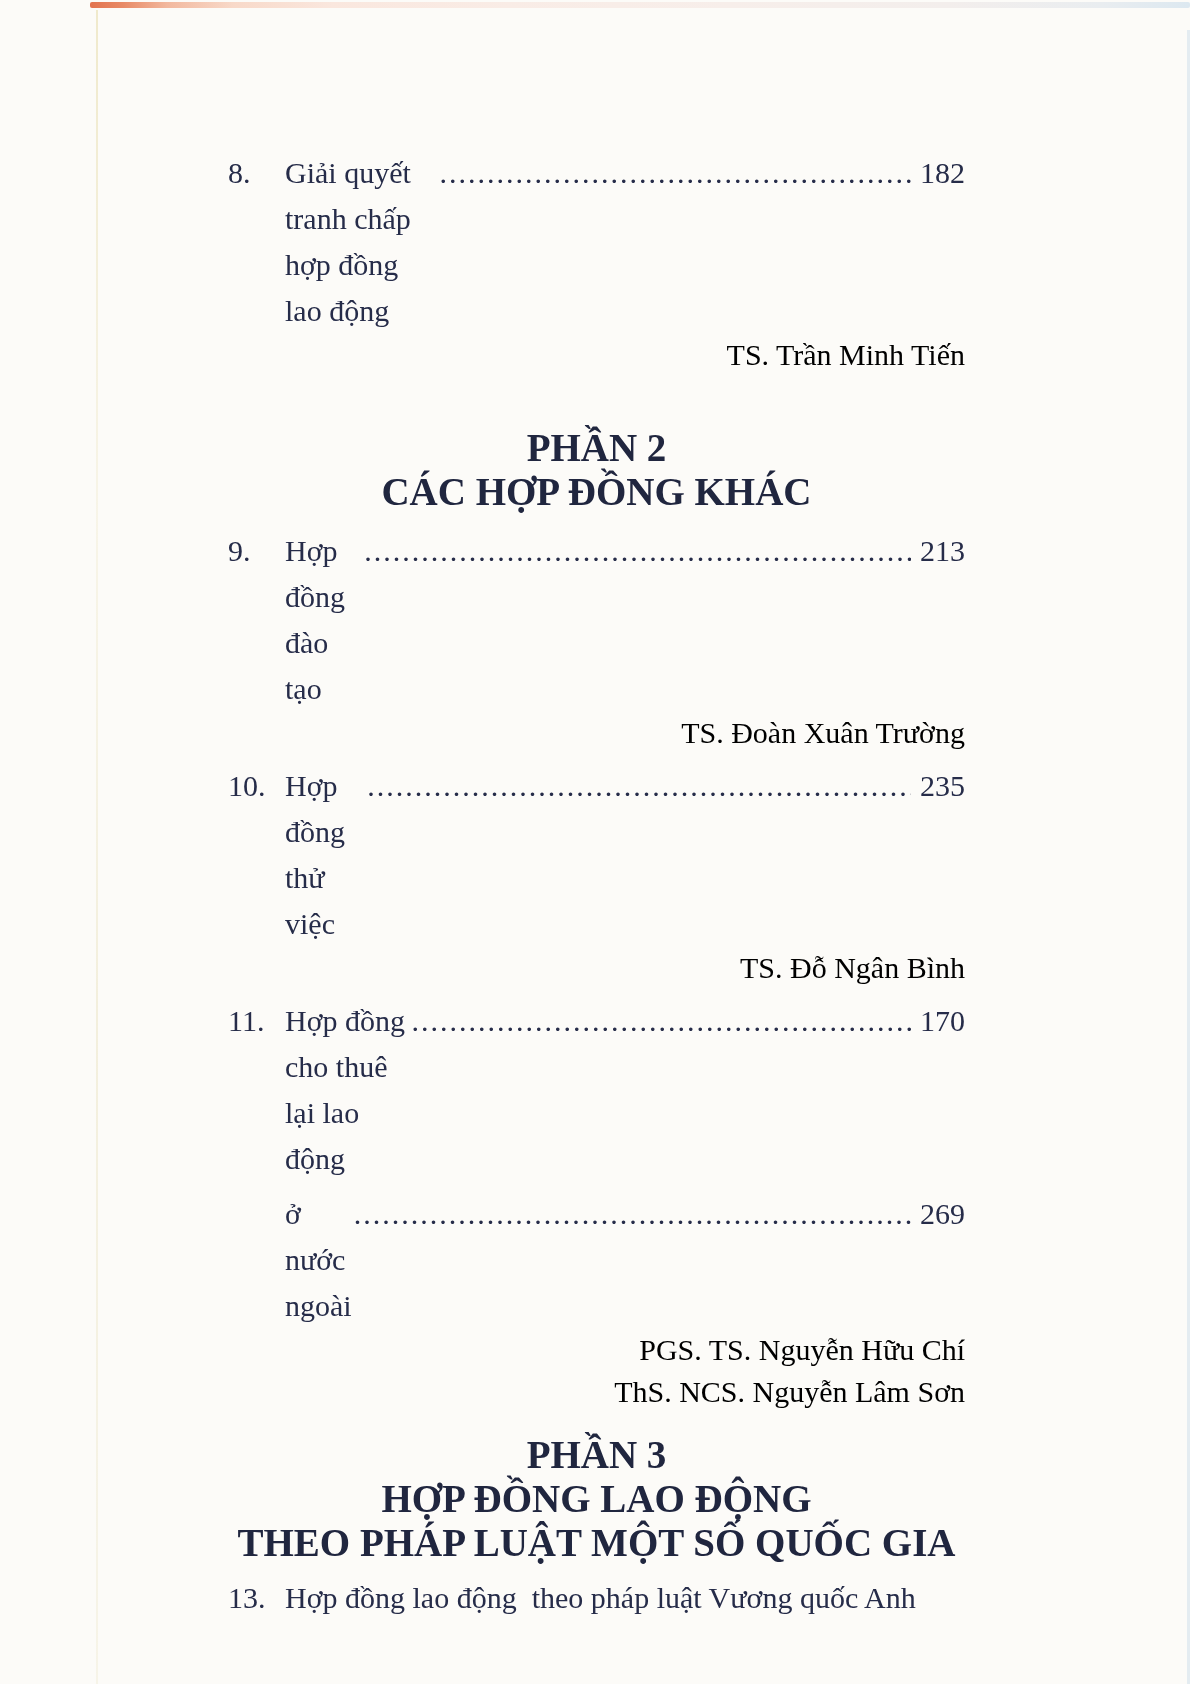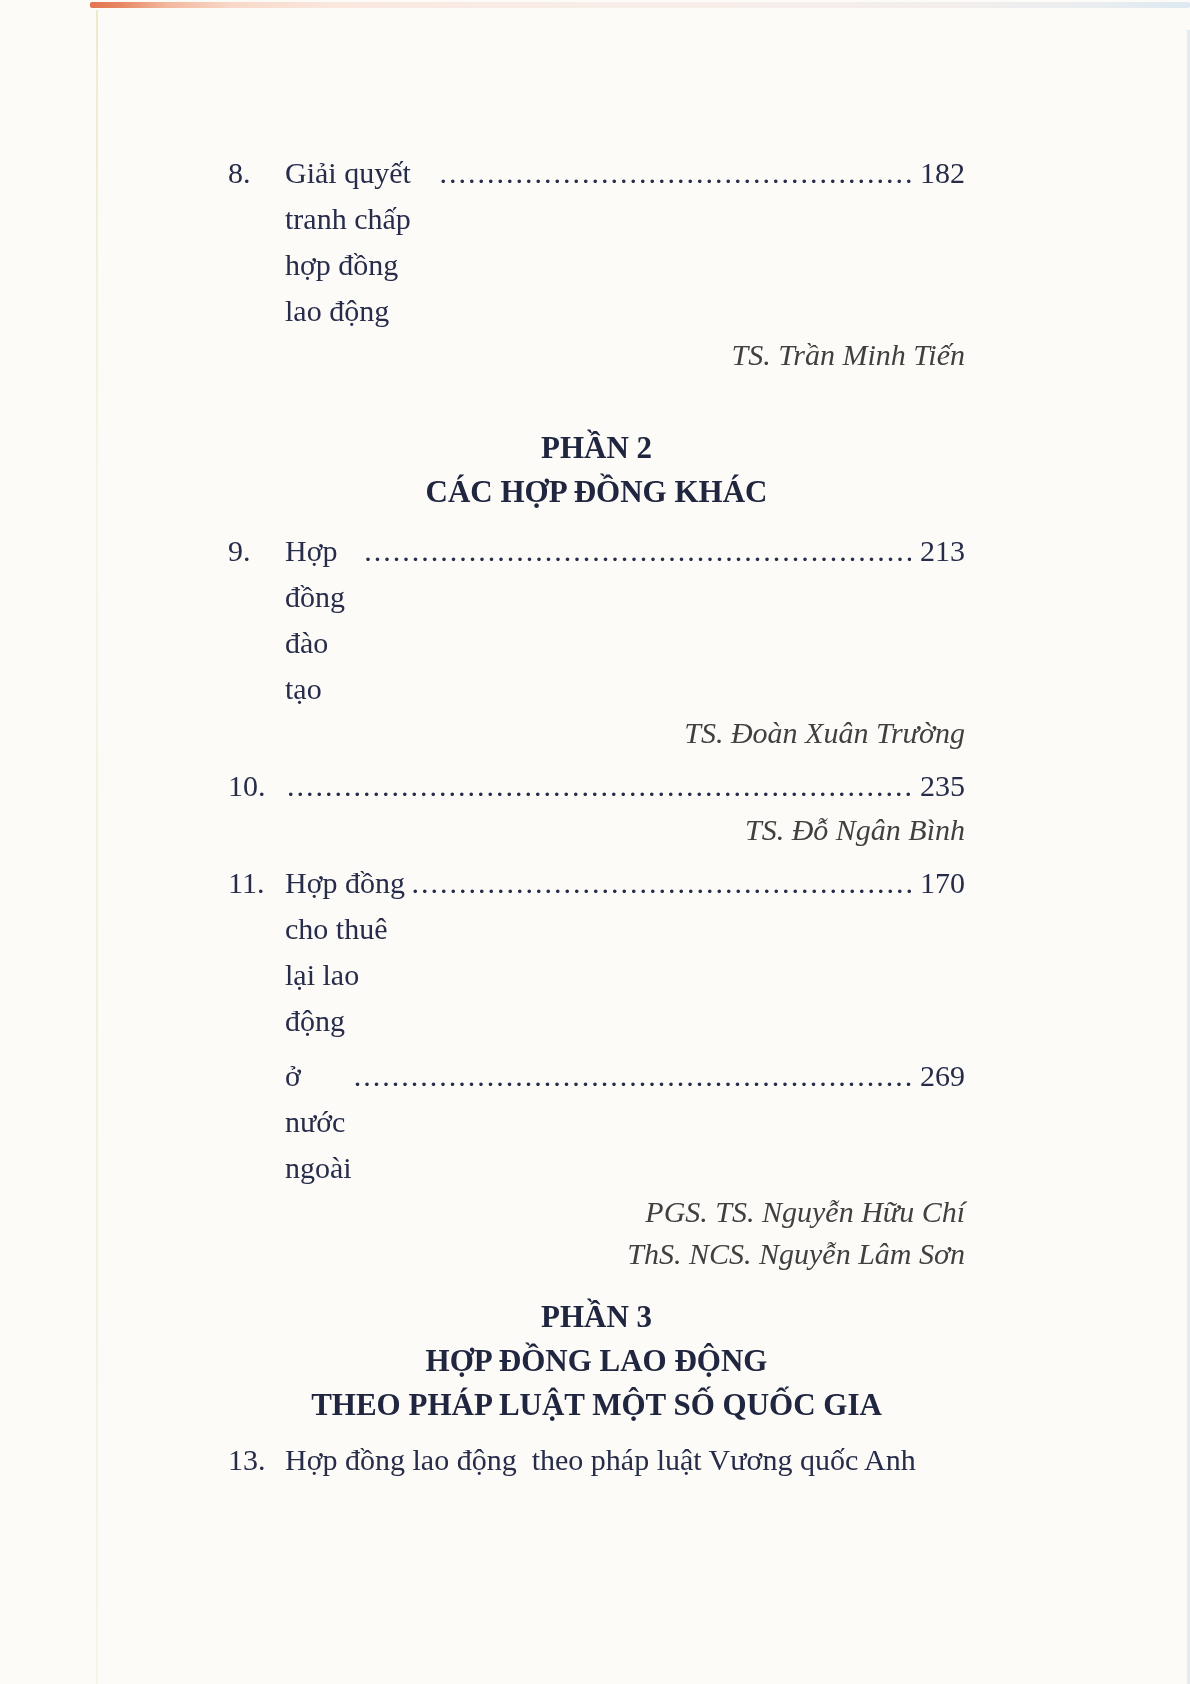--- a/index.html
+++ b/index.html
@@ -38,26 +38,26 @@
   .entry:first-child { margin-top: 0; }
   .entry-line { display: flex; align-items: baseline; }
   .num { flex: 0 0 57px; }
   .entry-title { white-space: pre-wrap; }
   .dots {
     flex: 1 1 auto; overflow: hidden; white-space: nowrap;
     letter-spacing: 2px; min-width: 10px; margin-left: 2px;
   }
   .pagenum { margin-left: 9px; text-align: center; }
   .author {
-    text-align: right; font-style: italic; line-height: 42px;
-    color: #404040;
+    text-align: right; line-height: 42px;
+    color: #000000;
   }
   .part-heading {
     text-align: center; font-weight: 700; color: #20263f;
-    font-size: 31px; line-height: 44px;
+    font-size: 39px; line-height: 44px;
   }
   .part-heading.p2 { margin: 50px 0 14px; }
   .part-heading.p3 { margin: 20px 0 10px; }
 </style>
 </head>
 <body>
 
 <div class="scan-top-line"></div>
 <div class="scan-left-line"></div>
 <div class="scan-right-line"></div>
@@ -85,20 +85,21 @@
       <span class="entry-title">Hợp đồng đào tạo</span>
       <span class="dots">................................................................................................................................................................</span>
       <span class="pagenum">213</span>
     </div>
     <div class="author">TS. Đoàn Xuân Trường</div>
   </div>
 
   <div class="entry">
     <div class="entry-line">
       <span class="num">10.</span>
+      <span class="entry-title">Hợp đồng thử việc</span>
       <span class="dots">................................................................................................................................................................</span>
       <span class="pagenum">235</span>
     </div>
     <div class="author">TS. Đỗ Ngân Bình</div>
   </div>
 
   <div class="entry">
     <div class="entry-line">
       <span class="num">11.</span>
       <span class="entry-title">Hợp đồng cho thuê lại lao động</span>

